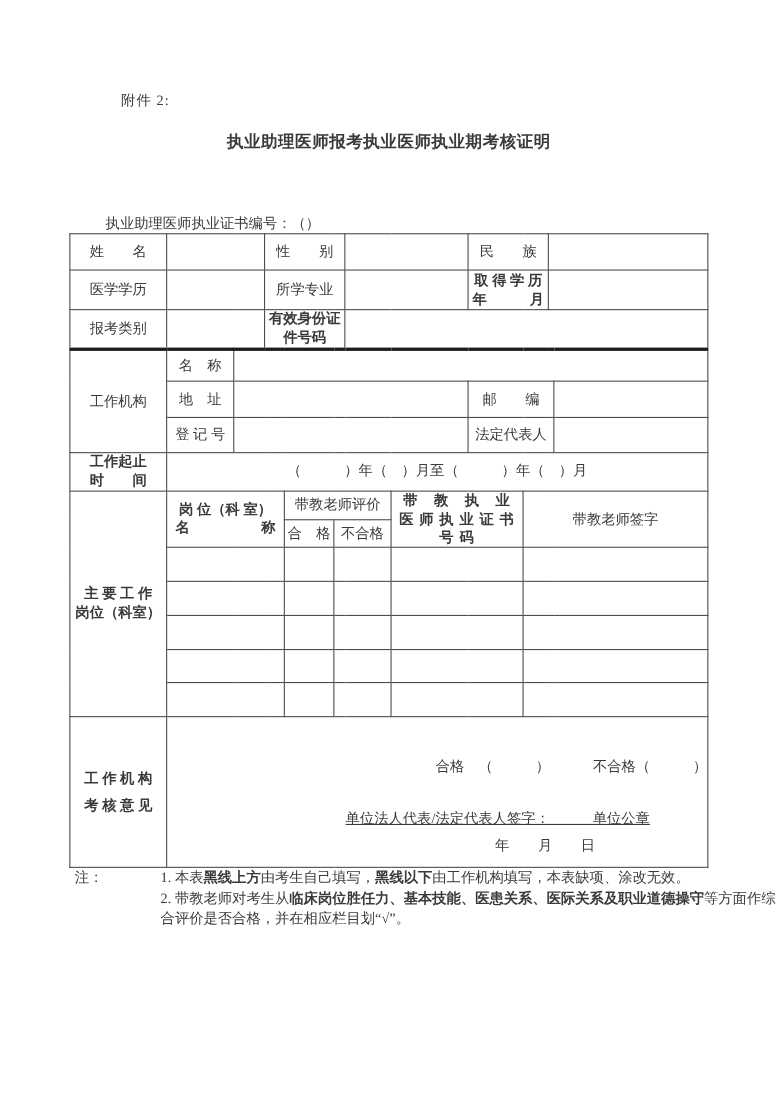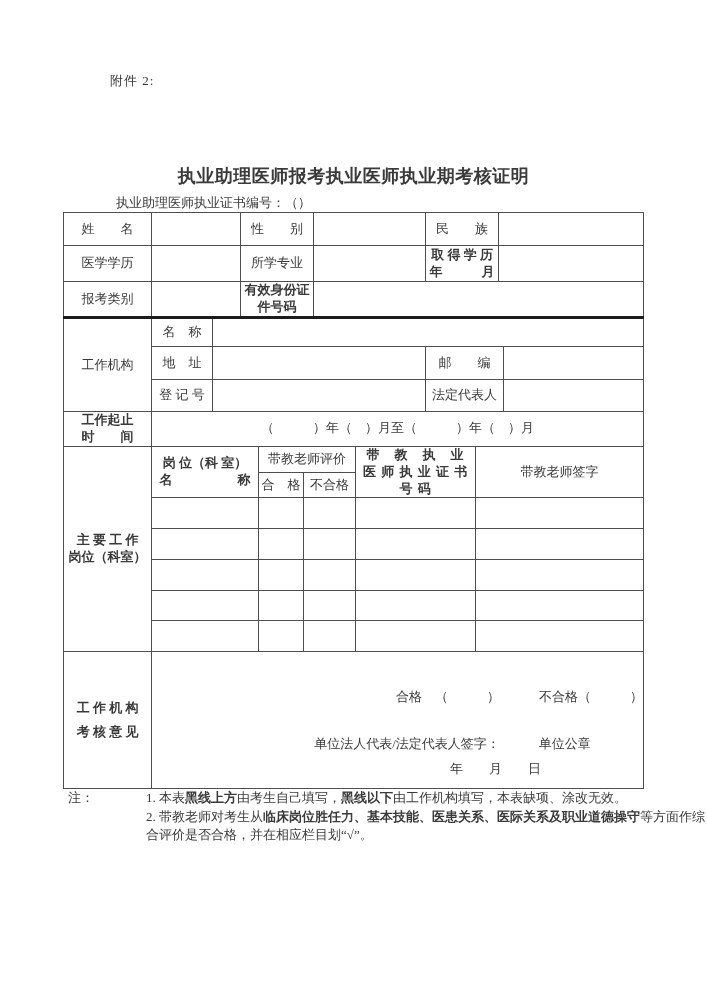--- a/index.html
+++ b/index.html
@@ -1,36 +1,36 @@
 <!DOCTYPE html>
 <html><head>
 <meta charset="utf-8">
 <style>
   html,body{margin:0;padding:0;background:#ffffff;}
   .page{position:relative;width:707px;height:1000px;background:#ffffff;overflow:hidden;
         font-family:"Liberation Serif","DejaVu Serif",serif;color:#3a3a3a;}
-  .attachment{position:absolute;left:100px;top:72px;font-size:13px;letter-spacing:1px;padding-left:10px;}
+  .attachment{position:absolute;left:100px;top:82px;font-size:13px;letter-spacing:1px;padding-left:10px;}
   .doc-title{position:absolute;left:0;top:120px;width:707px;text-align:center;
-             font-size:18px;font-weight:bold;letter-spacing:0.5px;margin-top:44px;}
+             font-size:15px;font-weight:bold;letter-spacing:0.5px;}
   .cert-line1{position:absolute;left:100px;top:174px;font-size:13px;}
-  .cert-line2{position:absolute;left:116px;top:194px;font-size:13px;}
+  .cert-line2{position:absolute;left:96px;top:194px;font-size:13px;}
 
   table.form{position:absolute;left:63px;top:212px;width:580px;border-collapse:collapse;
              table-layout:fixed;}
   table.form td{border:1px solid #4e4e4e;font-size:13px;padding:0;text-align:center;
                 vertical-align:middle;line-height:1.3;overflow:hidden;}
   td.left{text-align:left;padding-left:7px;}
   td.pre{white-space:pre-line;font-weight:bold;}
   tr.thickline td{border-bottom:3px solid #1c1c1c;}
   td.lh-wide{line-height:2.3;}
   td.lh-med{line-height:1.75;}
   td.ls1{letter-spacing:1px;}
   td.opinion{text-align:left;vertical-align:top;}
   .op-line1{margin:26px 0 0 10px;font-size:13px;text-align:right;}
-  .op-line2{margin:30px 0 0 110px;font-size:13px;}
+  .op-line2{margin:30px 0 0 110px;font-size:13px;text-decoration:underline;}
   .op-line3{margin:9px 0 0 196px;font-size:13px;}
 
   .notes{position:absolute;left:68px;top:789px;display:flex;font-size:13px;
          line-height:18.5px;color:#3a3a3a;}
   .notes-label{width:32px;flex:none;}
   .notes-items{width:562px;margin-left:46px;}
   .notes-items p{margin:0;}
   .b{font-weight:bold;}
 </style>
 </head>

